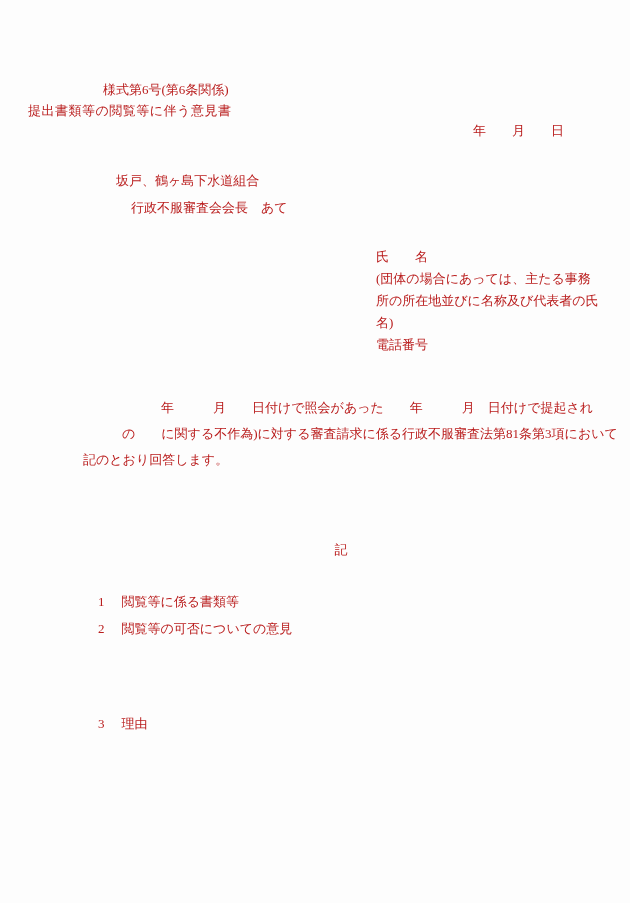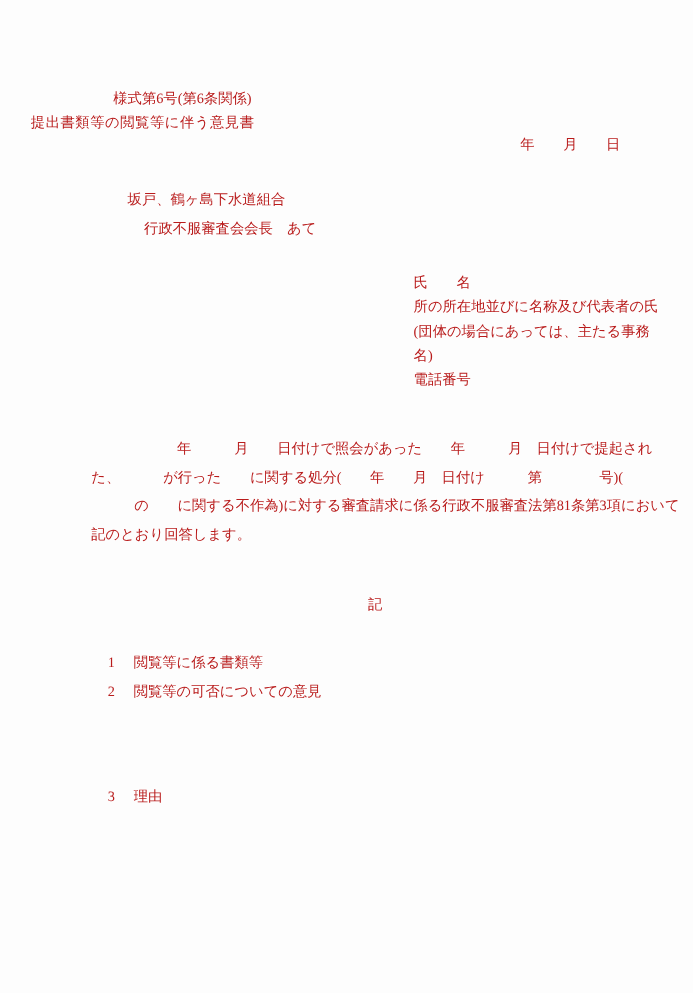--- a/index.html
+++ b/index.html
@@ -51,29 +51,28 @@
   <div class="abs doc-title">提出書類等の閲覧等に伴う意見書</div>
 
   <div class="abs date-line">年　　月　　日</div>
 
   <div class="abs recipient-org">坂戸、鶴ヶ島下水道組合</div>
 
   <div class="abs recipient-addressee">行政不服審査会会長　あて</div>
 
   <div class="abs applicant-block">
     <div>氏　　名</div>
+    <div>(団体の場合にあっては、主たる事務</div>
     <div>所の所在地並びに名称及び代表者の氏</div>
-    <div>(団体の場合にあっては、主たる事務</div>
     <div>名)</div>
     <div>電話番号</div>
   </div>
 
   <div class="abs body-par">
     <div>　　　　　　年　　　月　　日付けで照会があった　　年　　　月　日付けで提起され</div>
-    <div>た、　　　が行った　　に関する処分(　　年　　月　日付け　　　第　　　　号)(</div>
     <div>　　　の　　に関する不作為)に対する審査請求に係る行政不服審査法第81条第3項において</div>
     <div>記のとおり回答します。</div>
   </div>
 
   <div class="abs record-heading">記</div>
 
   <div class="abs item item-1">
     <span class="num">1</span><span class="lbl">閲覧等に係る書類等</span>
   </div>
 

